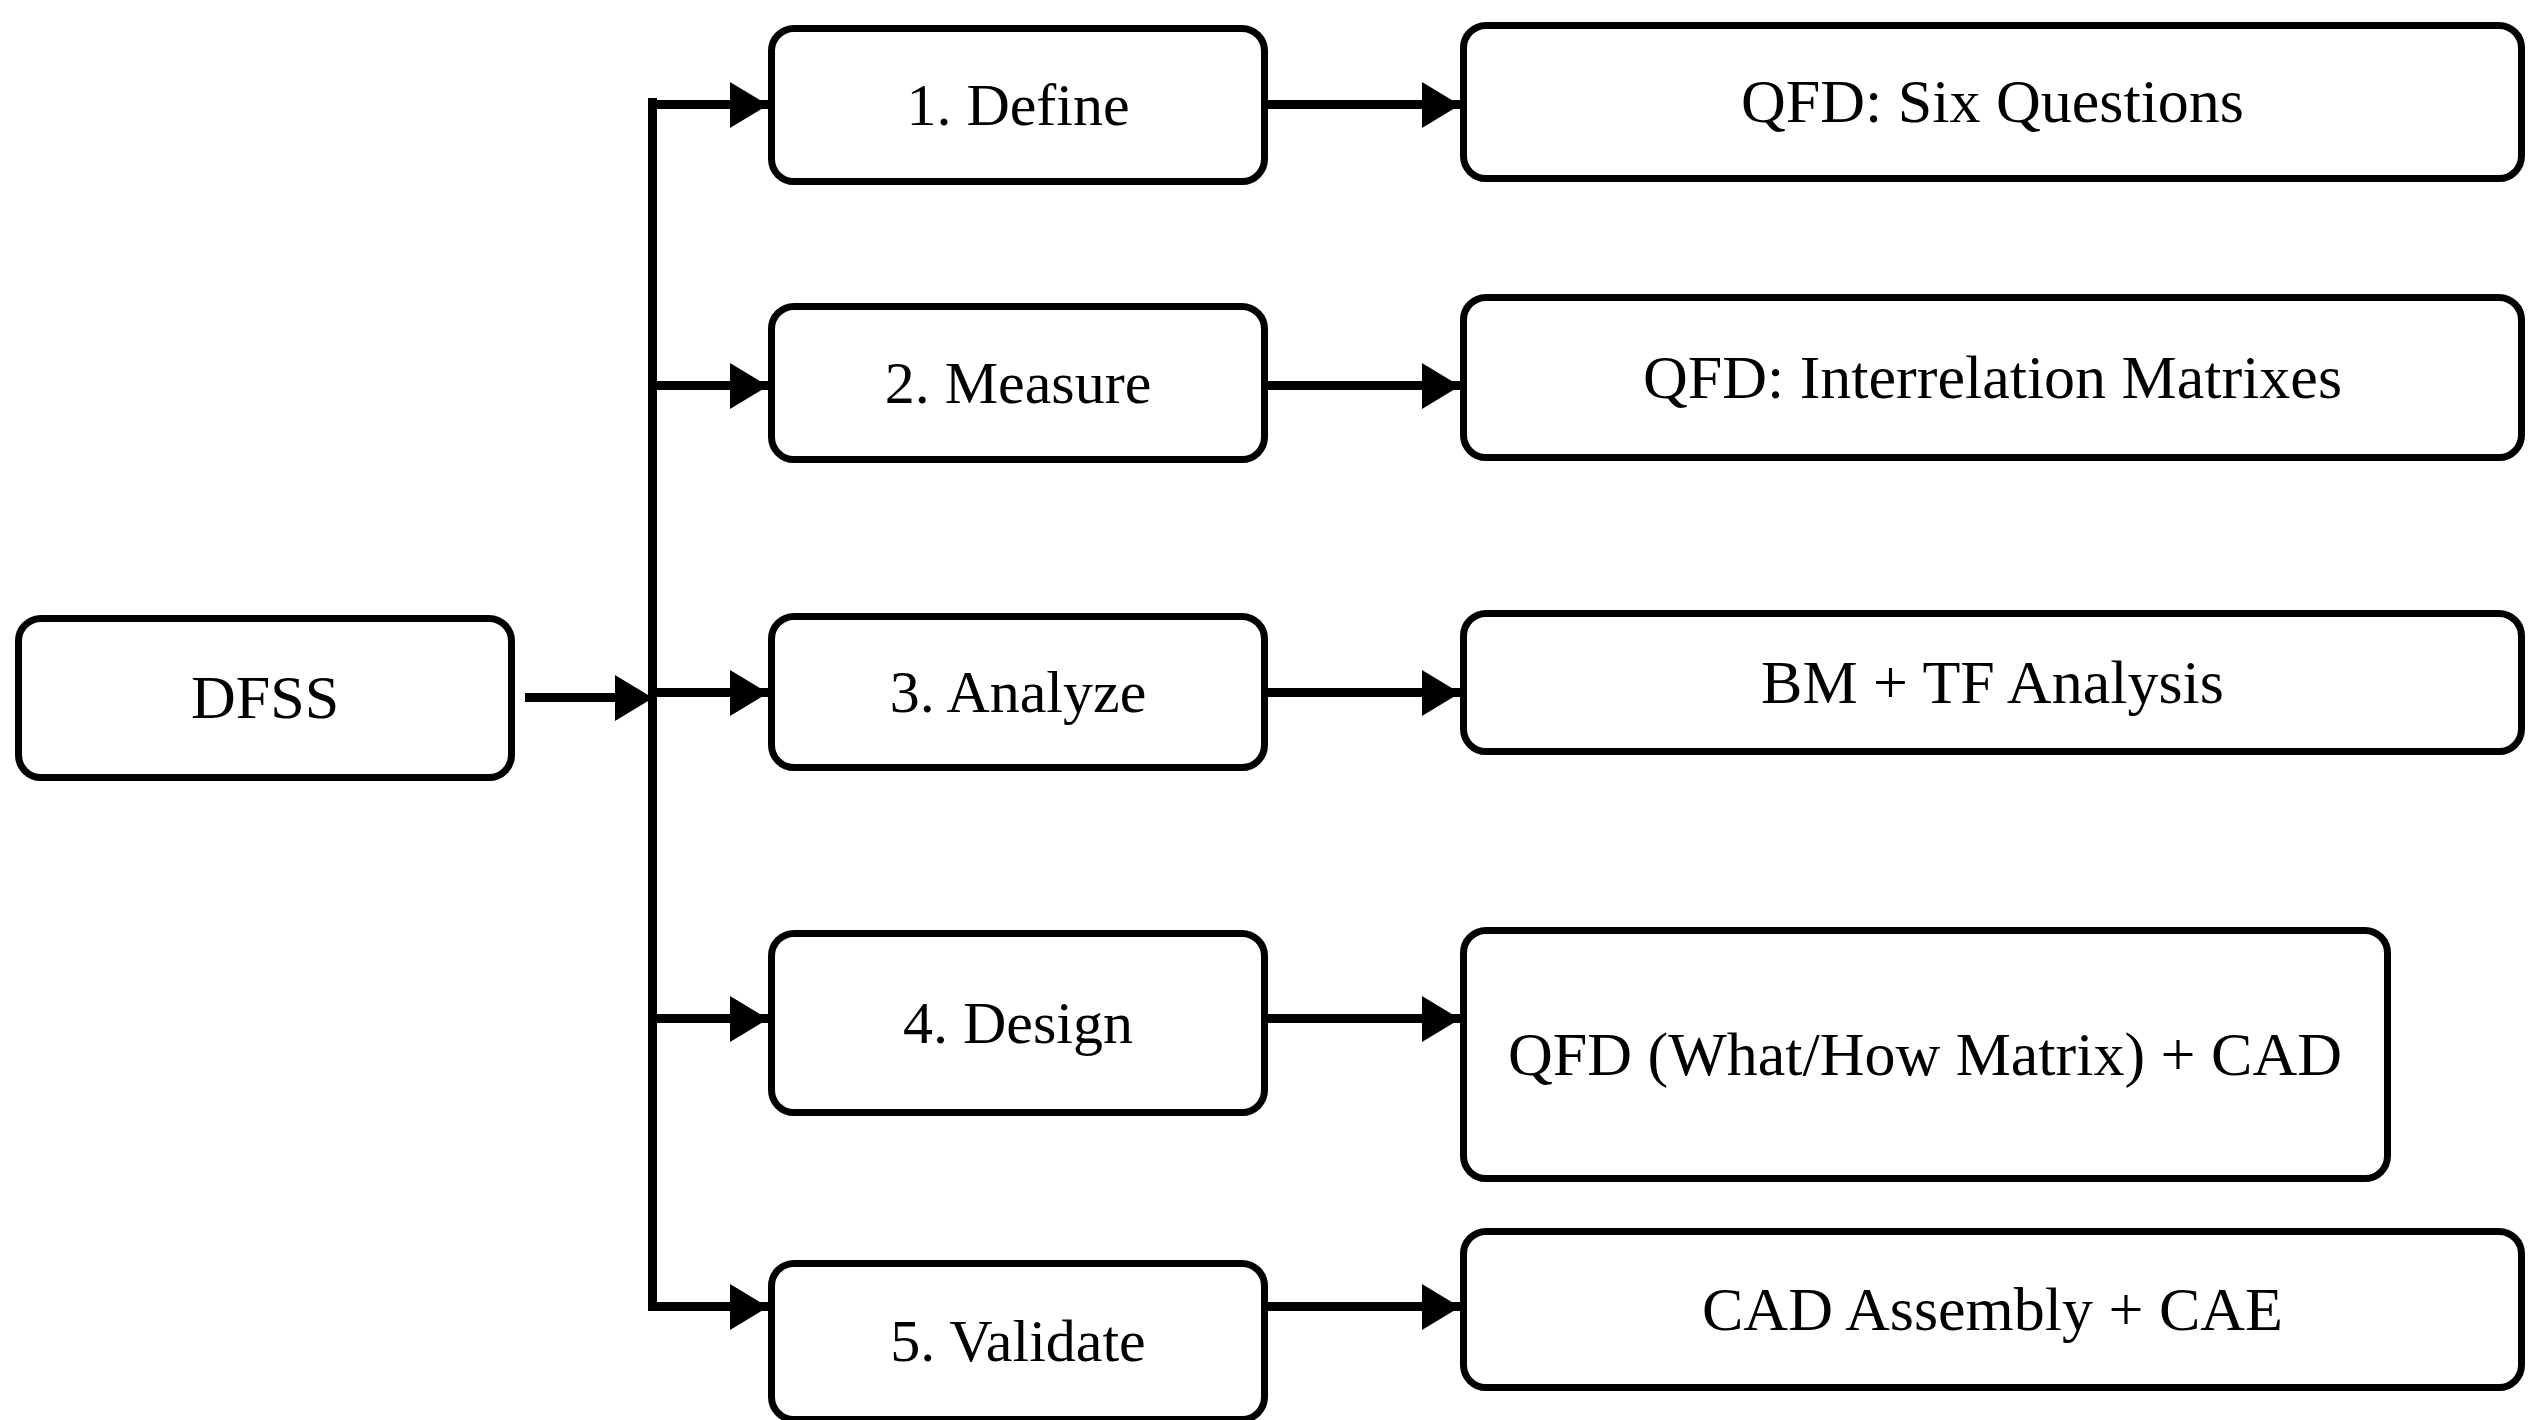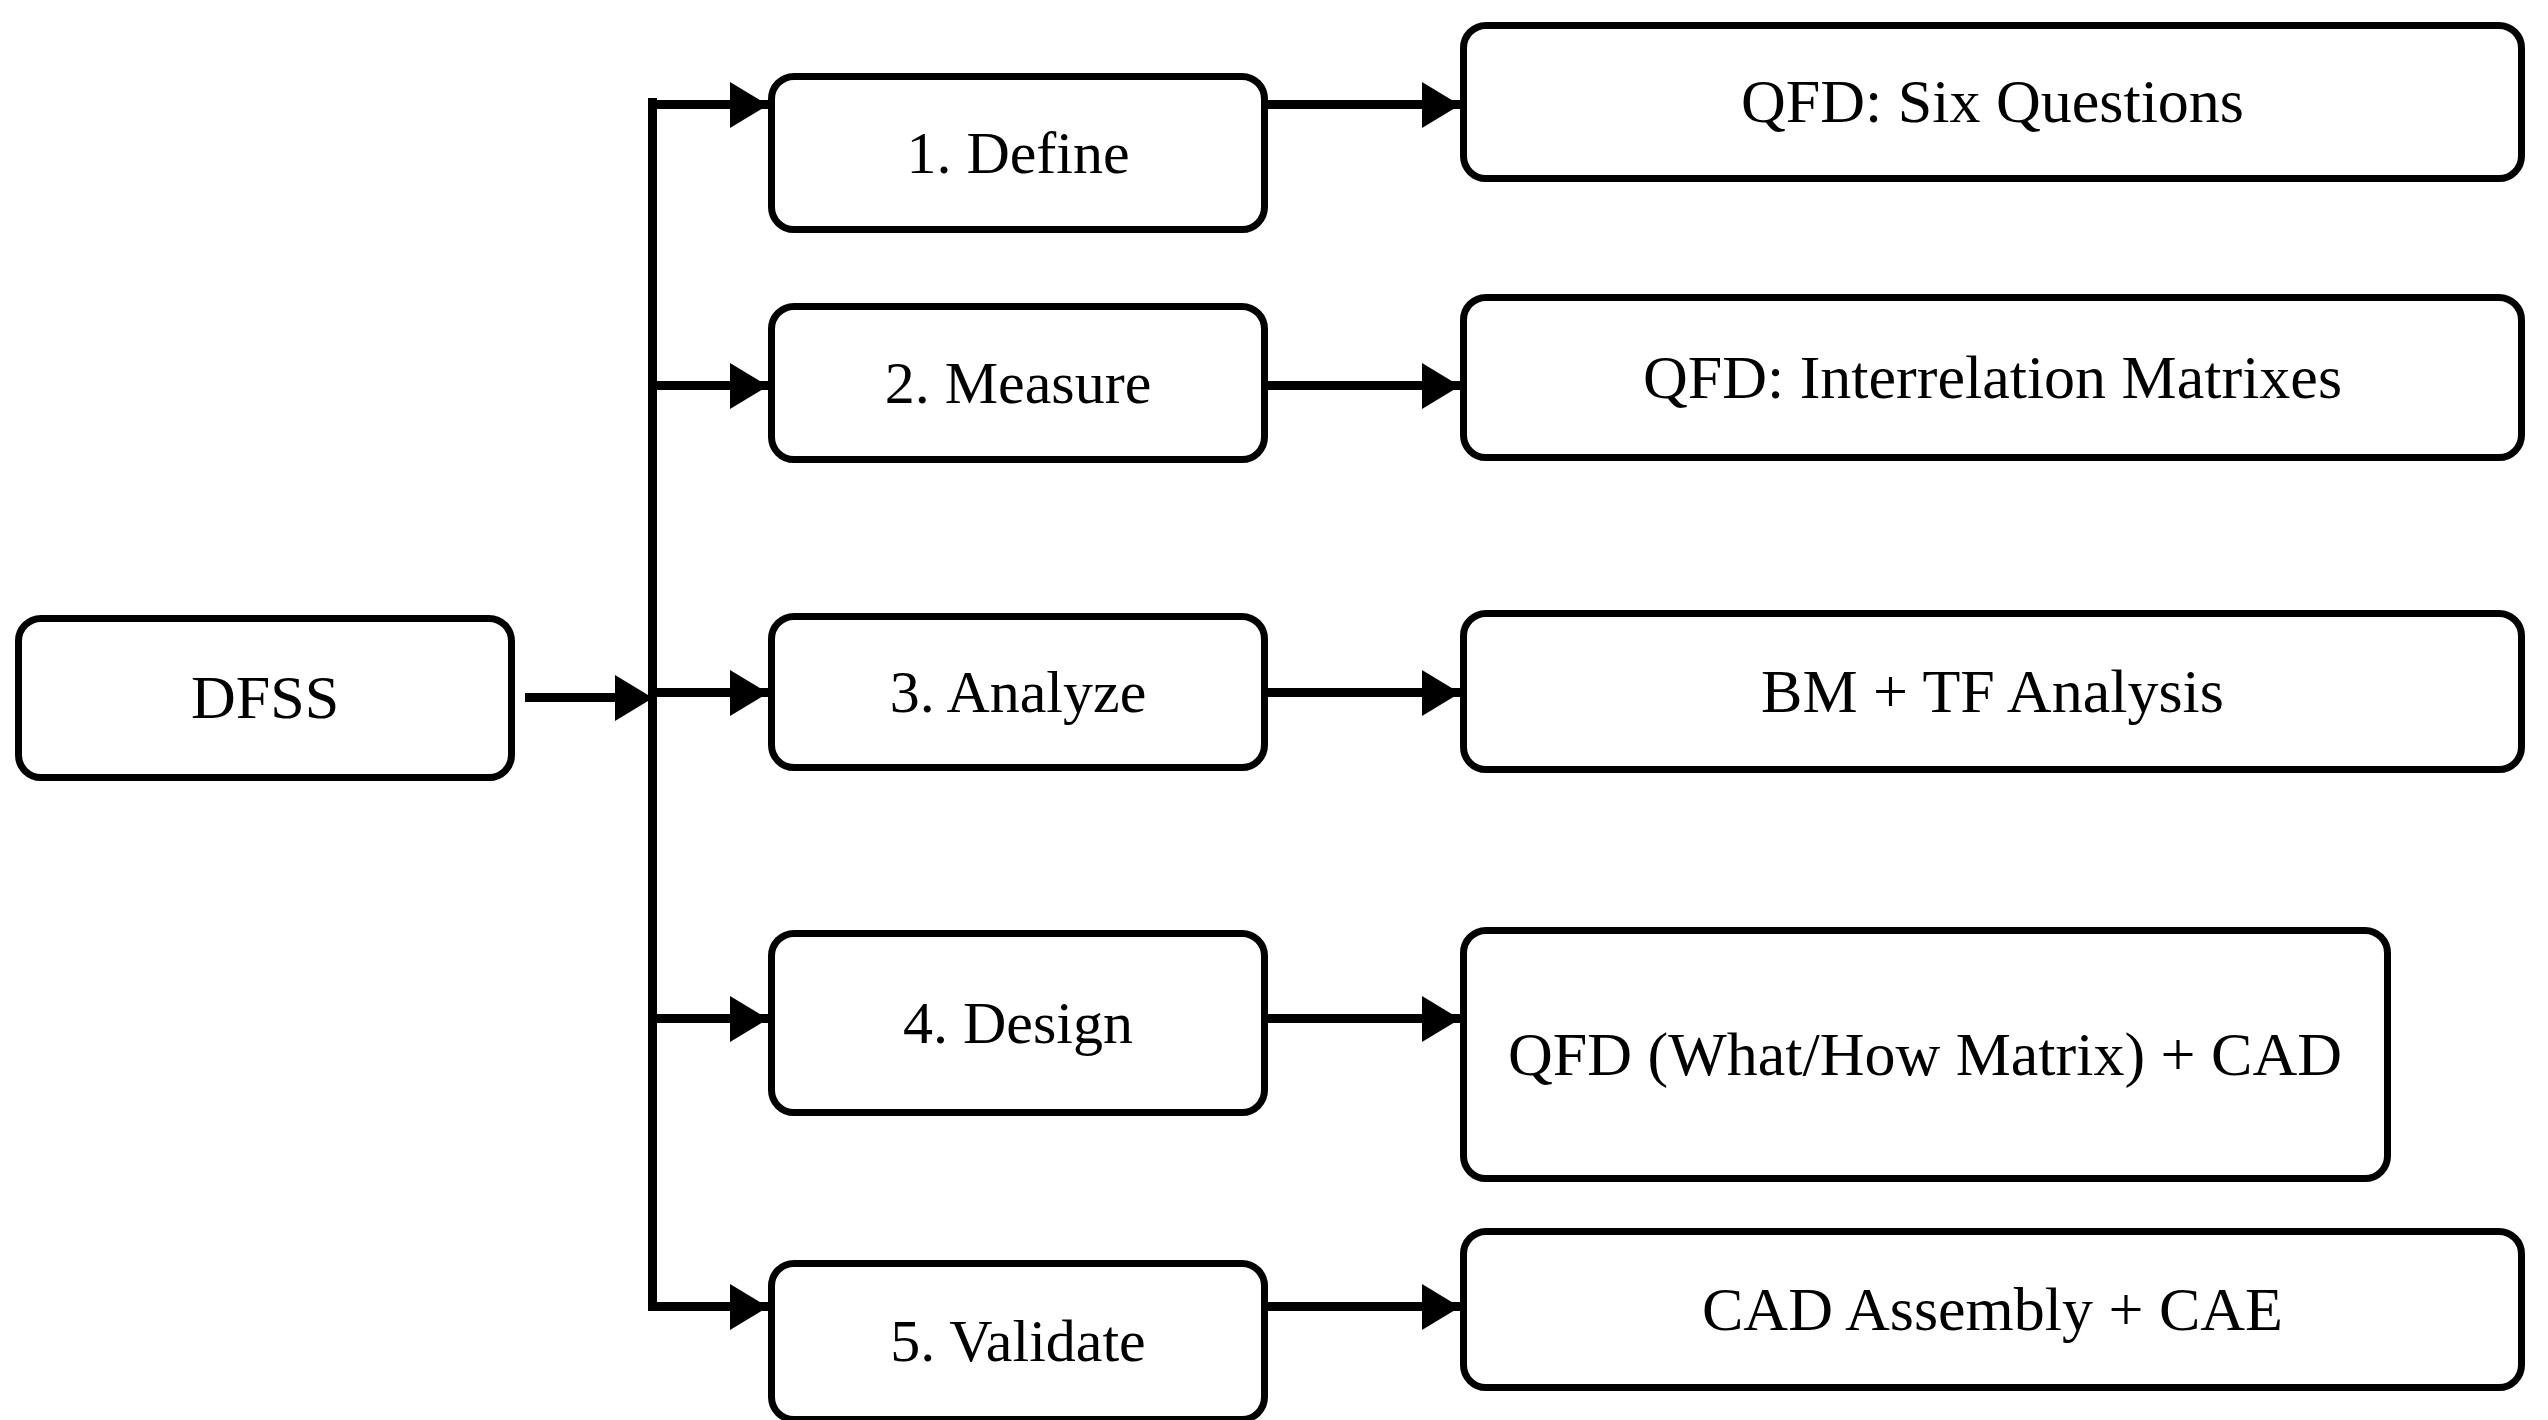--- a/index.html
+++ b/index.html
@@ -68,21 +68,21 @@
   </div>
 
   <div class="hline" style="left:525px; top:693px; width:100px;"></div>
   <div class="arrowhead" style="left:615px; top:675px;"></div>
 
   <div class="vline" style="left:648px; top:98px; height:1212px;"></div>
 
   <div class="hline" style="left:648px; top:100px; width:120px;"></div>
   <div class="arrowhead" style="left:730px; top:82px;"></div>
 
-  <div class="node n-phase" style="left:768px; top:25px; width:500px; height:160px;margin-top:48px;">
+  <div class="node n-phase" style="left:768px; top:25px; width:500px; height:160px;">
     <span class="label">1. Define</span>
   </div>
 
   <div class="hline" style="left:1268px; top:100px; width:192px;"></div>
   <div class="arrowhead" style="left:1422px; top:82px;"></div>
 
   <div class="node n-tool" style="left:1460px; top:22px; width:1065px; height:160px;">
     <span class="label">QFD: Six Questions</span>
   </div>
 
@@ -103,21 +103,21 @@
   <div class="hline" style="left:648px; top:688px; width:120px;"></div>
   <div class="arrowhead" style="left:730px; top:670px;"></div>
 
   <div class="node n-phase" style="left:768px; top:613px; width:500px; height:158px;">
     <span class="label">3. Analyze</span>
   </div>
 
   <div class="hline" style="left:1268px; top:688px; width:192px;"></div>
   <div class="arrowhead" style="left:1422px; top:670px;"></div>
 
-  <div class="node n-tool" style="left:1460px; top:610px; width:1065px; height:163px;text-align:center;">
+  <div class="node n-tool" style="left:1460px; top:610px; width:1065px; height:145px;text-align:center;">
     <span class="label">BM + TF Analysis</span>
   </div>
 
   <div class="hline" style="left:648px; top:1014px; width:120px;"></div>
   <div class="arrowhead" style="left:730px; top:996px;"></div>
 
   <div class="node n-phase" style="left:768px; top:930px; width:500px; height:186px;">
     <span class="label">4. Design</span>
   </div>
 

